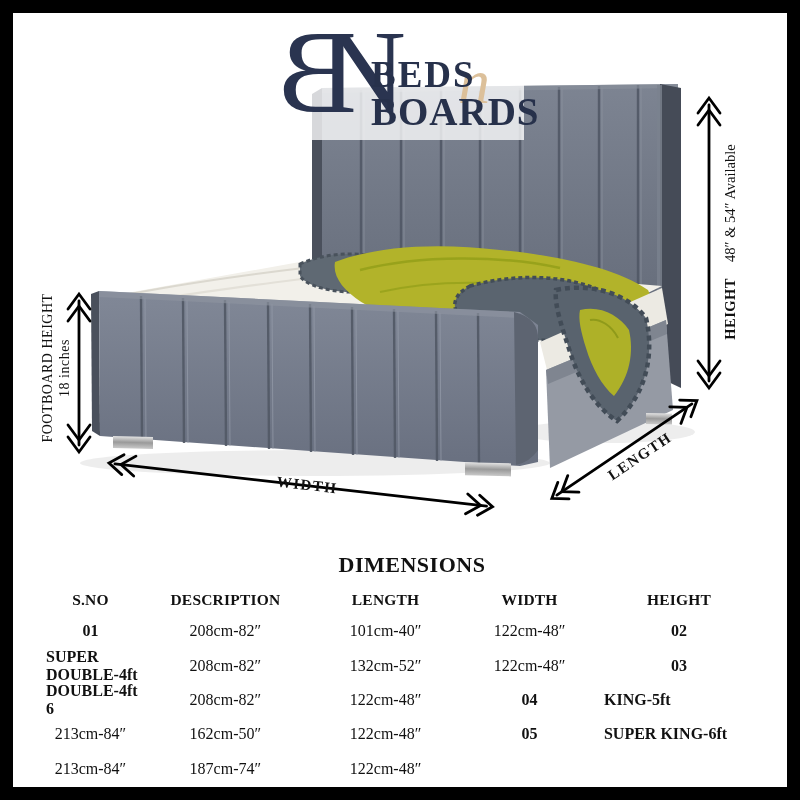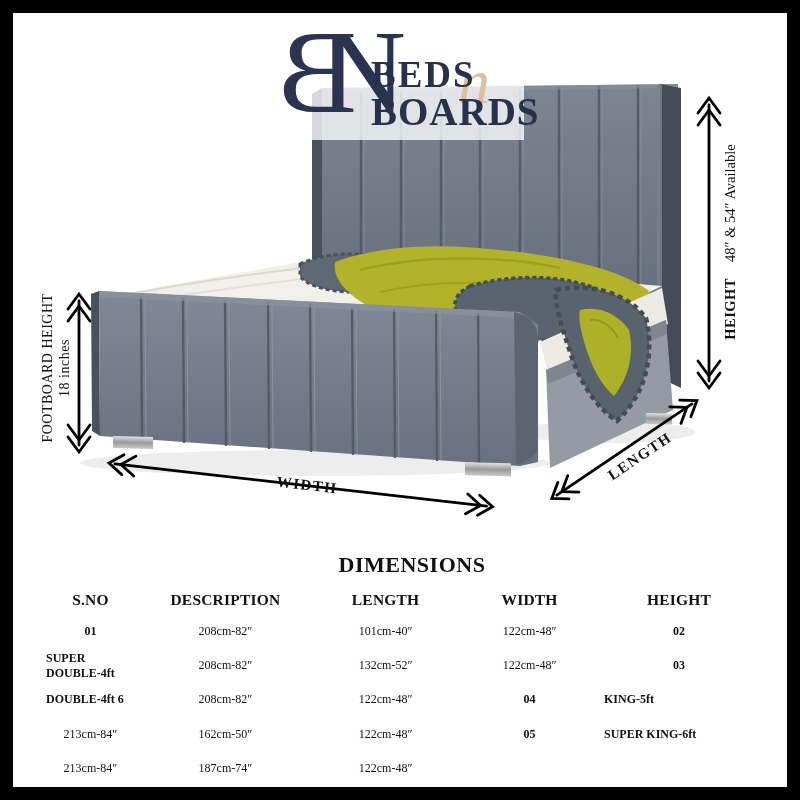--- a/index.html
+++ b/index.html
@@ -29,21 +29,21 @@
            font-size:15px;letter-spacing:1.5px;}
   .l-label{left:595px;top:448px;width:90px;transform:rotate(-34deg);font-weight:700;
            font-size:15px;letter-spacing:1.5px;}
 
   
   .dims-title{left:12px;top:552px;width:100%;text-align:center;font-size:22px;font-weight:700;
               letter-spacing:0.5px;}
   .dims-table{left:40px;top:586px;width:720px;display:grid;
               grid-template-columns:14% 23.5% 21% 19% 22.5%;
               grid-template-rows:28px repeat(5,34.4px);}
-  .cell{display:flex;align-items:center;justify-content:center;font-size:12px;}
+  .cell{display:flex;align-items:center;justify-content:center;font-size:16px;}
   .cell.hd{font-weight:700;font-size:15.5px;letter-spacing:0.2px;text-align:right;}
   .cell.sno{font-weight:700;}
   .cell.desc{justify-content:flex-start;padding-left:6px;font-weight:700;}
   .cell.hd.desc{justify-content:center;padding-left:0;}
 </style>
 </head>
 <body>
 
 <svg class="abs" style="left:0;top:0;z-index:5" width="800" height="545" viewBox="0 0 800 545">
   <defs>

